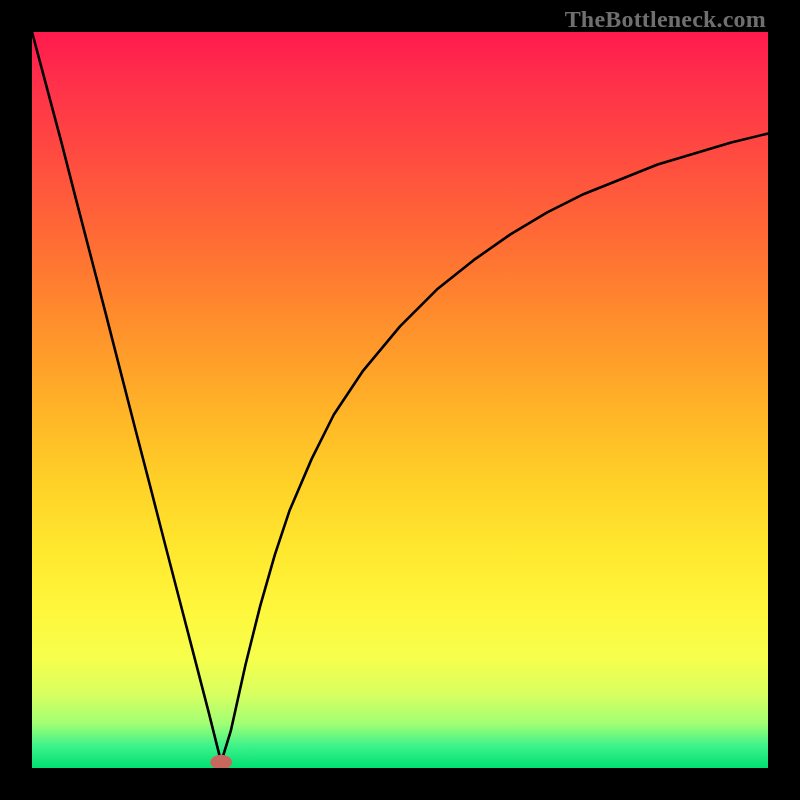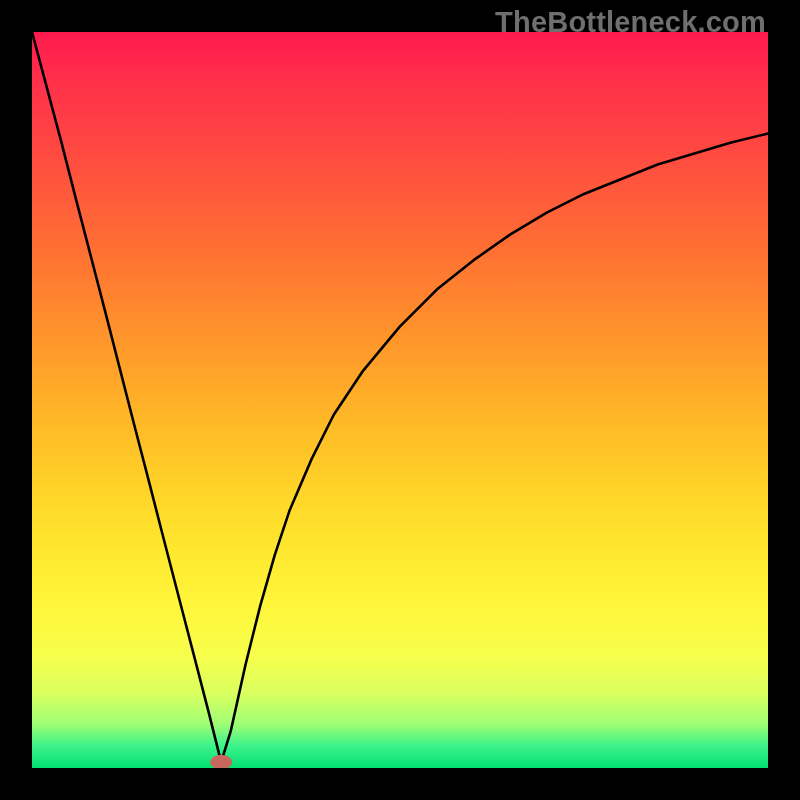--- a/index.html
+++ b/index.html
@@ -48,23 +48,24 @@
     left: 0;
     top: 0;
     width: 736px;
     height: 736px;
   }
   .attribution {
     position: absolute;
     top: 6px;
     right: 34px;
     color: #6f6f6f;
-    font-size: 29px;
+    font-size: 24px;
     font-weight: 600;
     letter-spacing: 0.2px;
+    font-family: Liberation Serif, serif;
   }
   .marker {
     fill: #c7675d;
     stroke: none;
   }
 </style>
 </head>
 <body>
 
 <div class="frame">

